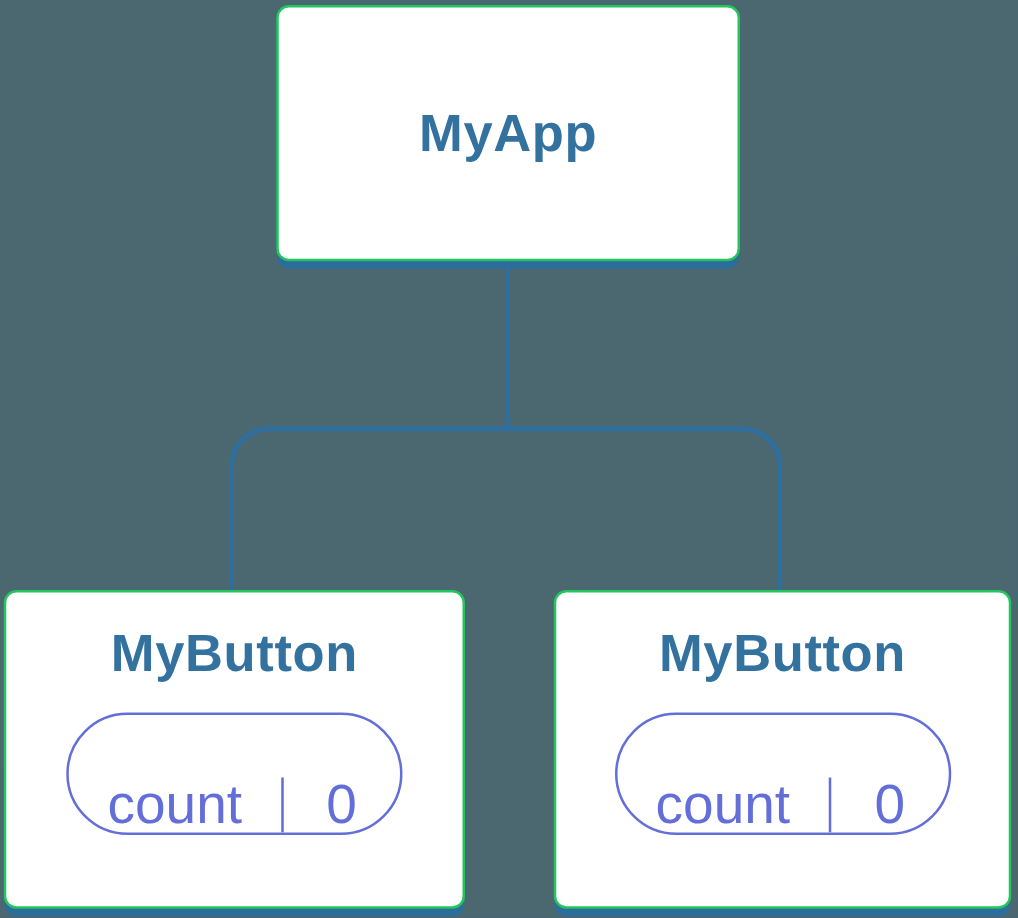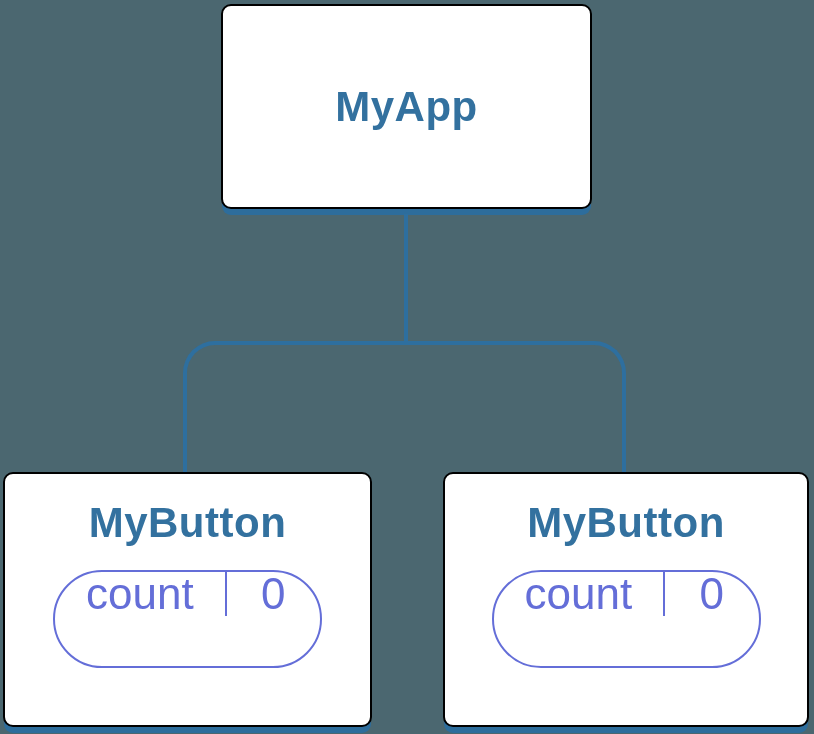--- a/index.html
+++ b/index.html
@@ -11,21 +11,21 @@
     position: relative;
     width: 814px;
     height: 734px;
     background: #4b6770;
     overflow: hidden;
     font-family: "Liberation Sans", sans-serif;
   }
   .card {
     position: absolute;
     background: #ffffff;
-    border: 2px solid #000000;
+    border: 2px solid #22c55e;
     border-radius: 10px;
     box-shadow: 0 7px 0 -1px #2d6d9c;
     box-sizing: border-box;
     display: flex;
     flex-direction: column;
     align-items: center;
   }
   .card.root {
     left: 221px;
     top: 4px;
@@ -77,21 +77,21 @@
     border-radius: 32px 32px 0 0;
   }
   .state-pill {
     margin-top: 26px;
     width: 269px;
     height: 98px;
     box-sizing: border-box;
     border: 2px solid #646ed8;
     border-radius: 49px;
     display: flex;
-    align-items: flex-start;
+    align-items: flex-end;
     overflow: hidden;
   }
   .state-key {
     flex: 0 0 64%;
     display: flex;
     align-items: center;
     justify-content: center;
     border-right: 2px solid #646ed8;
     color: #646ed8;
     font-size: 44px;

